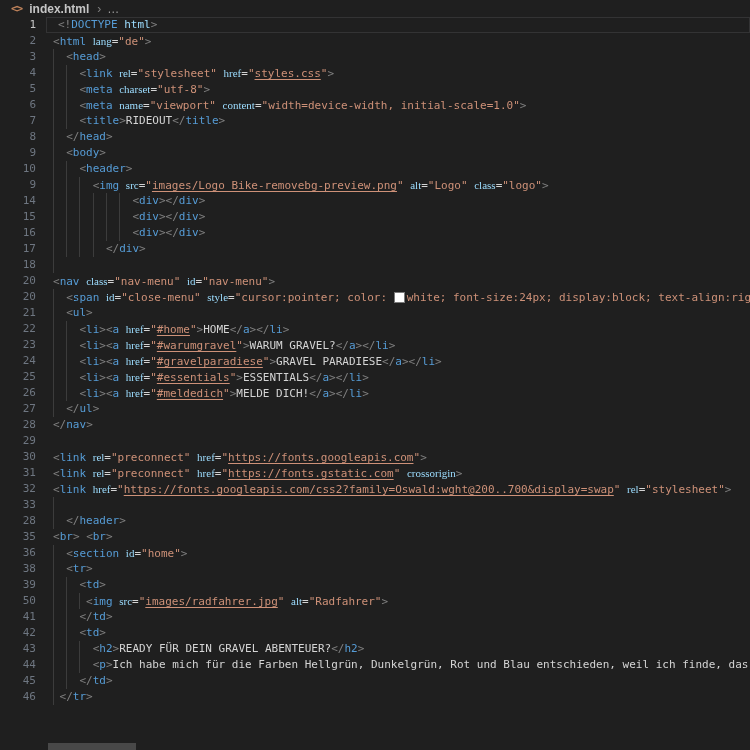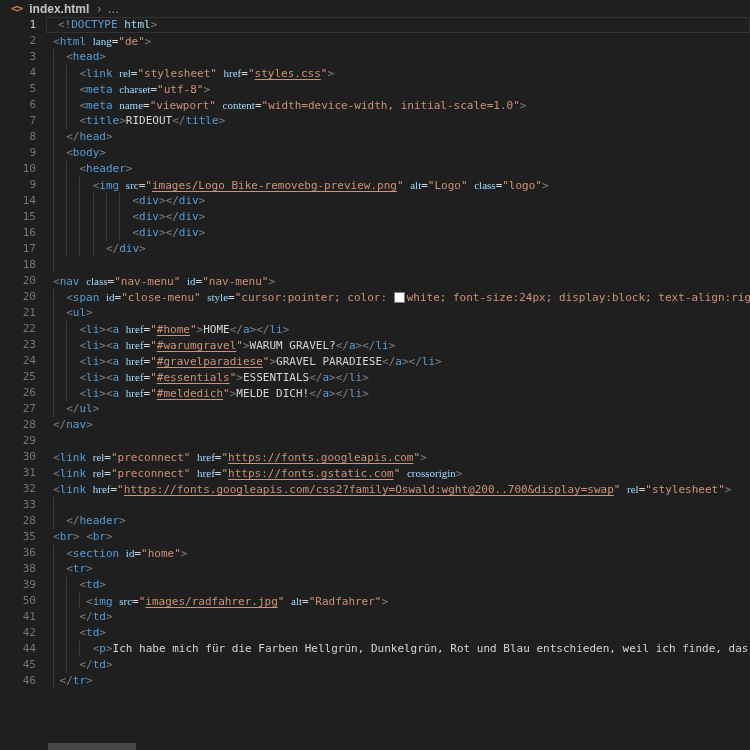--- a/index.html
+++ b/index.html
@@ -232,20 +232,24 @@
       </div>
       <div class="line">
         <span class="num">41</span>
         <span class="body"><span class="ind" style="width: 4ch;"></span><span class="tk-p">&lt;/</span><span class="tk-t">td</span><span class="tk-p">&gt;</span></span>
       </div>
       <div class="line">
         <span class="num">42</span>
         <span class="body"><span class="ind" style="width: 4ch;"></span><span class="tk-p">&lt;</span><span class="tk-t">td</span><span class="tk-p">&gt;</span></span>
       </div>
       <div class="line">
+        <span class="num">43</span>
+        <span class="body"><span class="ind" style="width: 6ch;"></span><span class="tk-p">&lt;</span><span class="tk-t">h2</span><span class="tk-p">&gt;</span><span class="tk-x">READY FÜR DEIN GRAVEL ABENTEUER?</span><span class="tk-p">&lt;/</span><span class="tk-t">h2</span><span class="tk-p">&gt;</span></span>
+      </div>
+      <div class="line">
         <span class="num">44</span>
         <span class="body"><span class="ind" style="width: 6ch;"></span><span class="tk-p">&lt;</span><span class="tk-t">p</span><span class="tk-p">&gt;</span><span class="tk-x">Ich habe mich für die Farben Hellgrün, Dunkelgrün, Rot und Blau entschieden, weil ich finde, das steht</span></span>
       </div>
       <div class="line">
         <span class="num">45</span>
         <span class="body"><span class="ind" style="width: 4ch;"></span><span class="tk-p">&lt;/</span><span class="tk-t">td</span><span class="tk-p">&gt;</span></span>
       </div>
       <div class="line">
         <span class="num">46</span>
         <span class="body"><span class="ind" style="width: 1ch;"></span><span class="tk-p">&lt;/</span><span class="tk-t">tr</span><span class="tk-p">&gt;</span></span>

